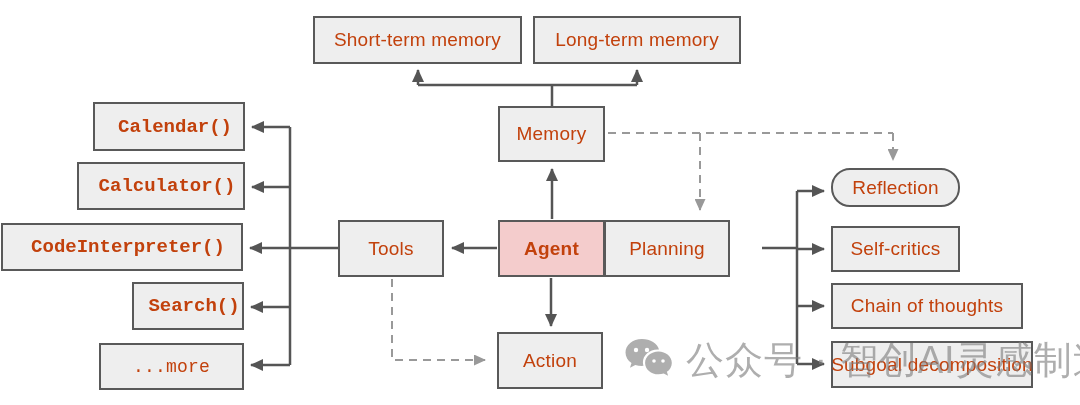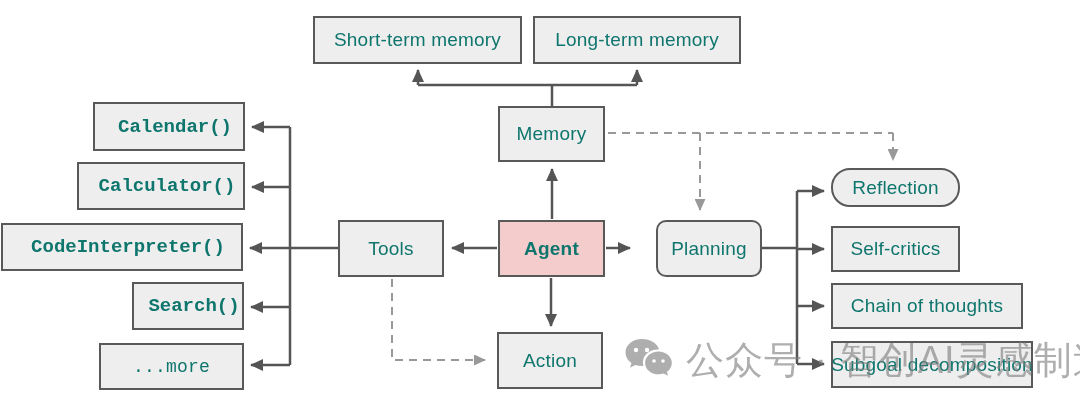--- a/index.html
+++ b/index.html
@@ -6,21 +6,21 @@
   .stage {
     position:relative; width:1080px; height:405px;
     background:#ffffff; overflow:hidden;
     font-family:"Liberation Sans", sans-serif;
   }
   .wires { position:absolute; left:0; top:0; z-index:1; }
   .node {
     position:absolute; z-index:2; box-sizing:border-box;
     background:#eeeeee; border:2px solid #595959;
     display:flex; align-items:center; justify-content:center;
-    font-size:19px; color:#0f766e; letter-spacing:0.2px;
+    font-size:19px; color:#c2410c; letter-spacing:0.2px;
     white-space:nowrap;
   }
   .node.mono {
     font-family:"Liberation Mono", monospace;
     font-weight:bold; font-size:19px; letter-spacing:0px;padding-left:12px;
   }
   .node.agent {
     background:#f4cccc; font-weight:bold;
   }
   .watermark {
@@ -87,21 +87,21 @@
       <path d="M392 279 L392 360 L485 360" marker-end="url(#arr-d)"></path>
     </g>
   </svg>
 
   <div class="node" style="left:313px; top:16px; width:209px; height:48px;">Short-term memory</div>
   <div class="node" style="left:533px; top:16px; width:208px; height:48px;">Long-term memory</div>
   <div class="node" style="left:498px; top:106px; width:107px; height:56px;">Memory</div>
 
   <div class="node" style="left:338px; top:220px; width:106px; height:57px;">Tools</div>
   <div class="node agent" style="left:498px; top:220px; width:107px; height:57px;">Agent</div>
-  <div class="node" style="left:656px; top:220px; width:106px; height:57px;border-radius:10px;">Planning</div>
+  <div class="node" style="left:604px; top:220px; width:126px; height:57px;">Planning</div>
   <div class="node" style="left:497px; top:332px; width:106px; height:57px;">Action</div>
 
   <div class="node mono" style="left:93px; top:102px; width:152px; height:49px;">Calendar()</div>
   <div class="node mono" style="left:77px; top:162px; width:168px; height:48px;">Calculator()</div>
   <div class="node mono" style="left:1px; top:223px; width:242px; height:48px;">CodeInterpreter()</div>
   <div class="node mono" style="left:132px; top:282px; width:112px; height:48px;">Search()</div>
   <div class="node" style="left:99px; top:343px; width:145px; height:47px; font-size:18px;font-family:Liberation Mono, monospace;">...more</div>
 
   <div class="node" style="left:831px; top:168px; width:129px; height:39px;border-radius:19px;">Reflection</div>
   <div class="node" style="left:831px; top:226px; width:129px; height:46px;">Self-critics</div>

